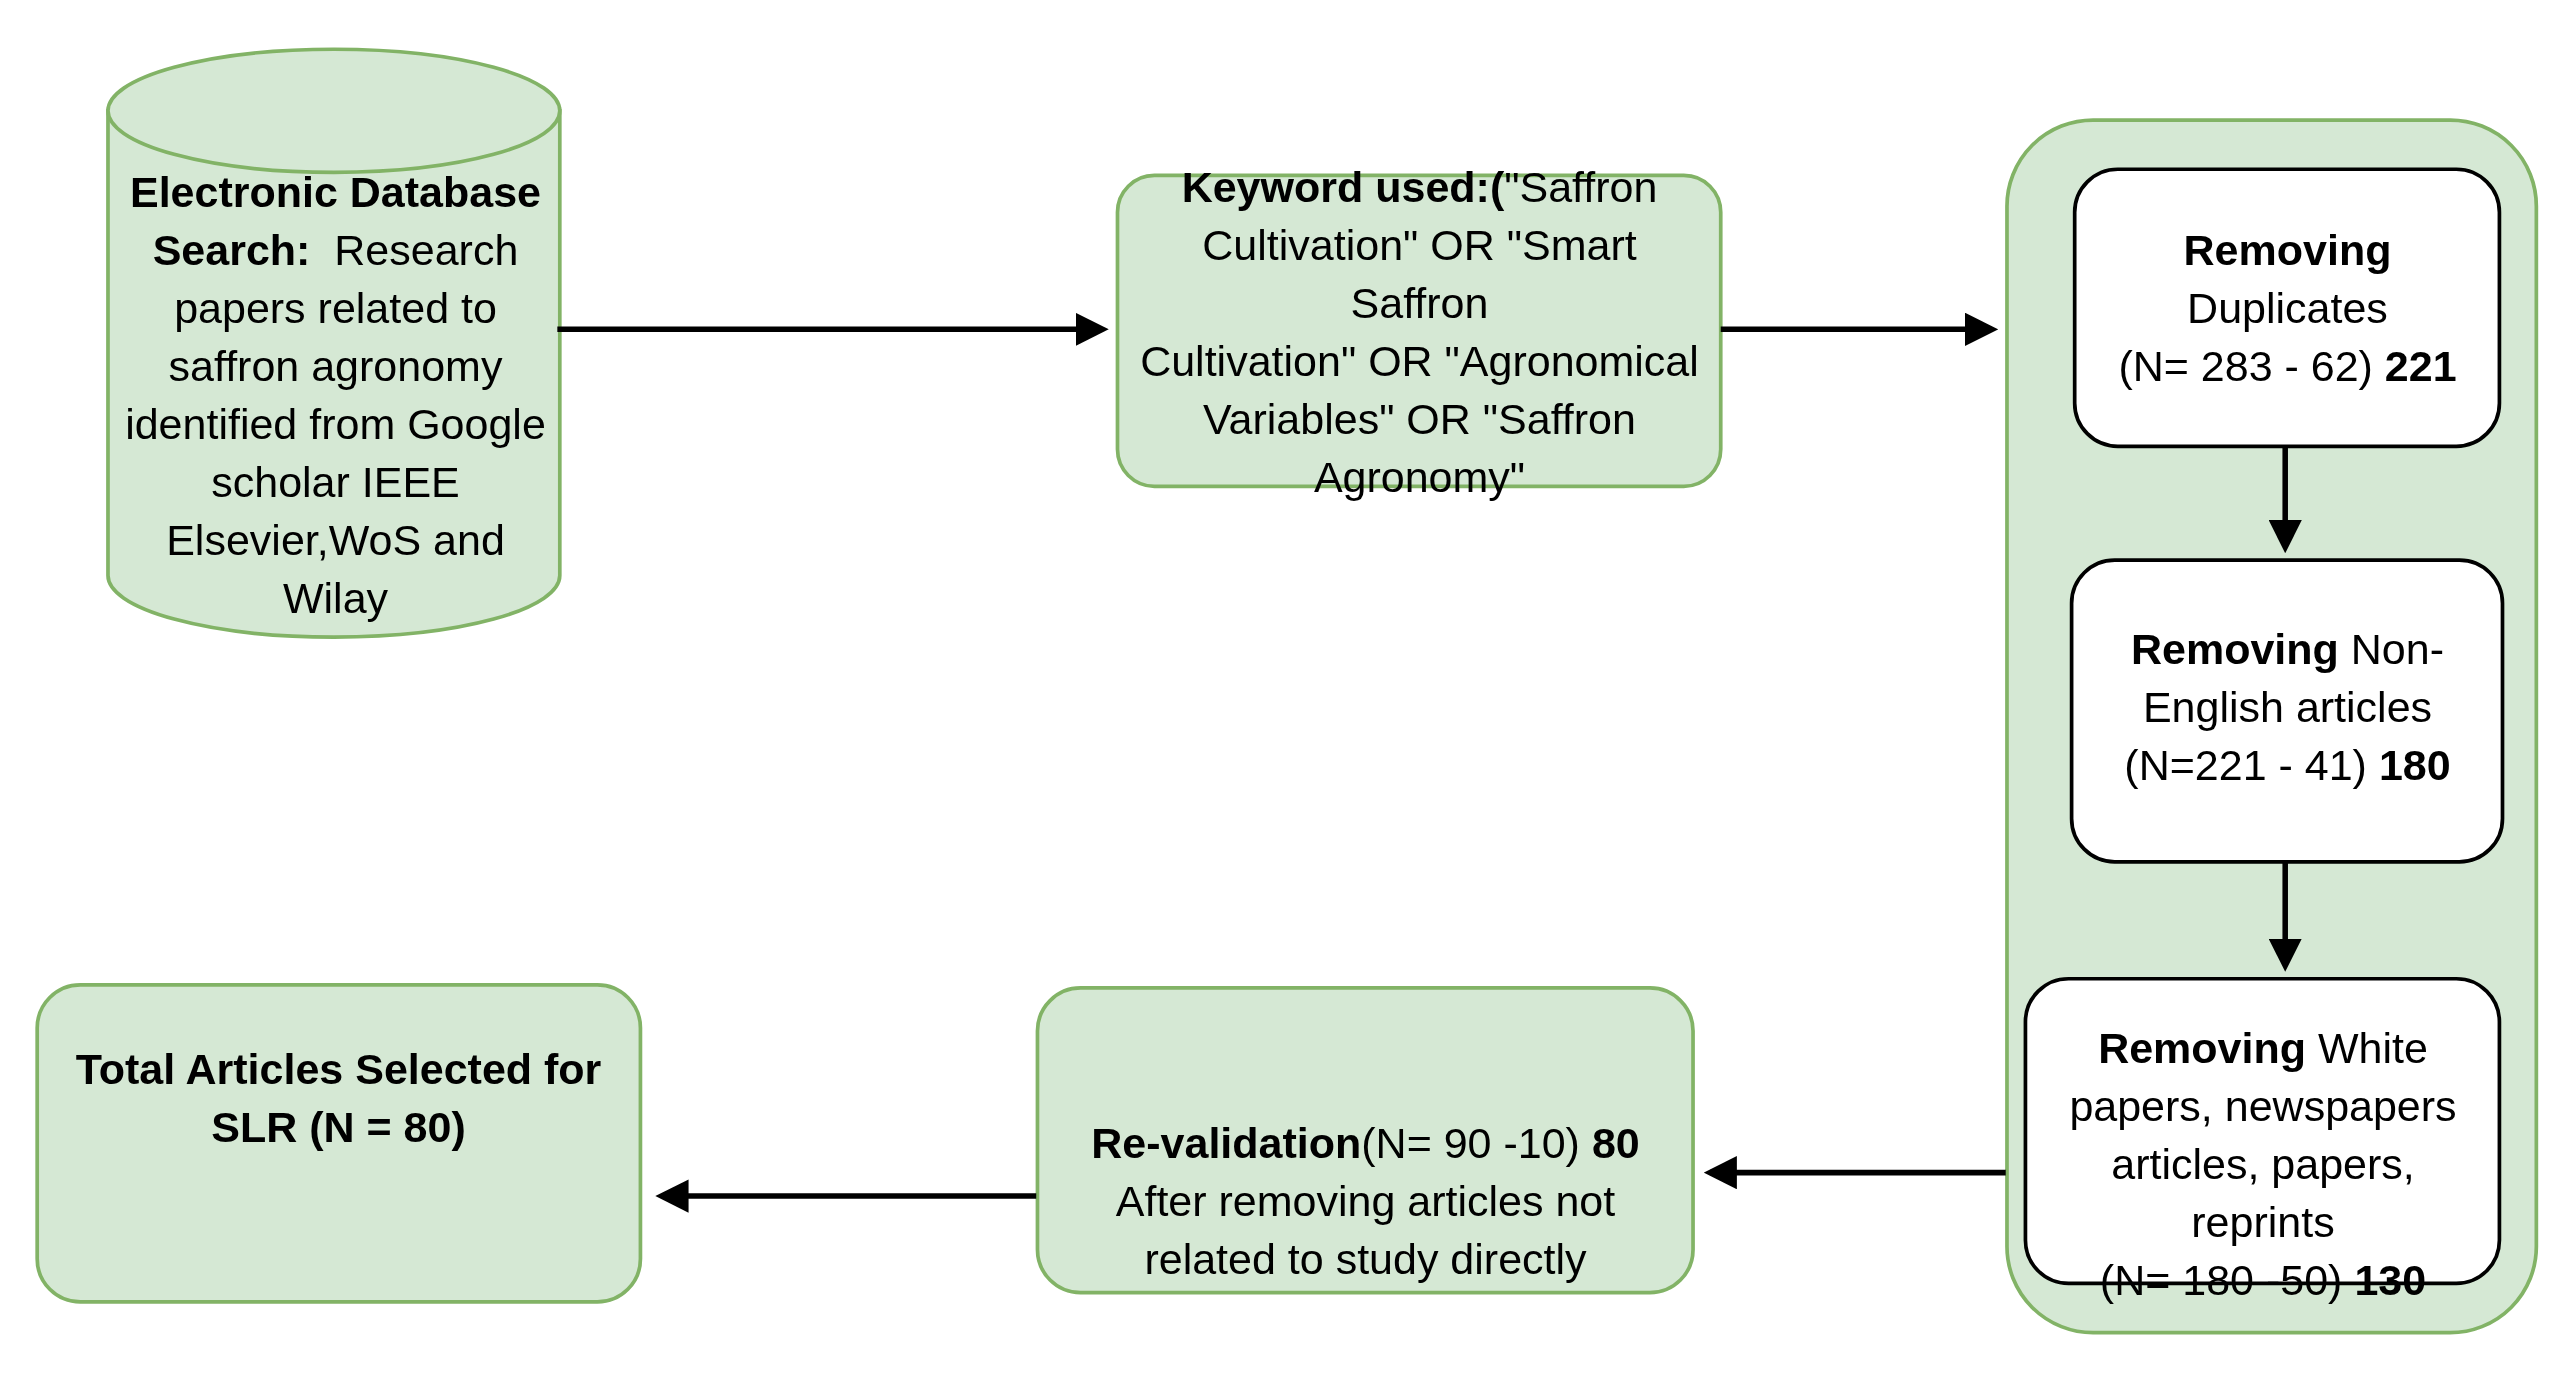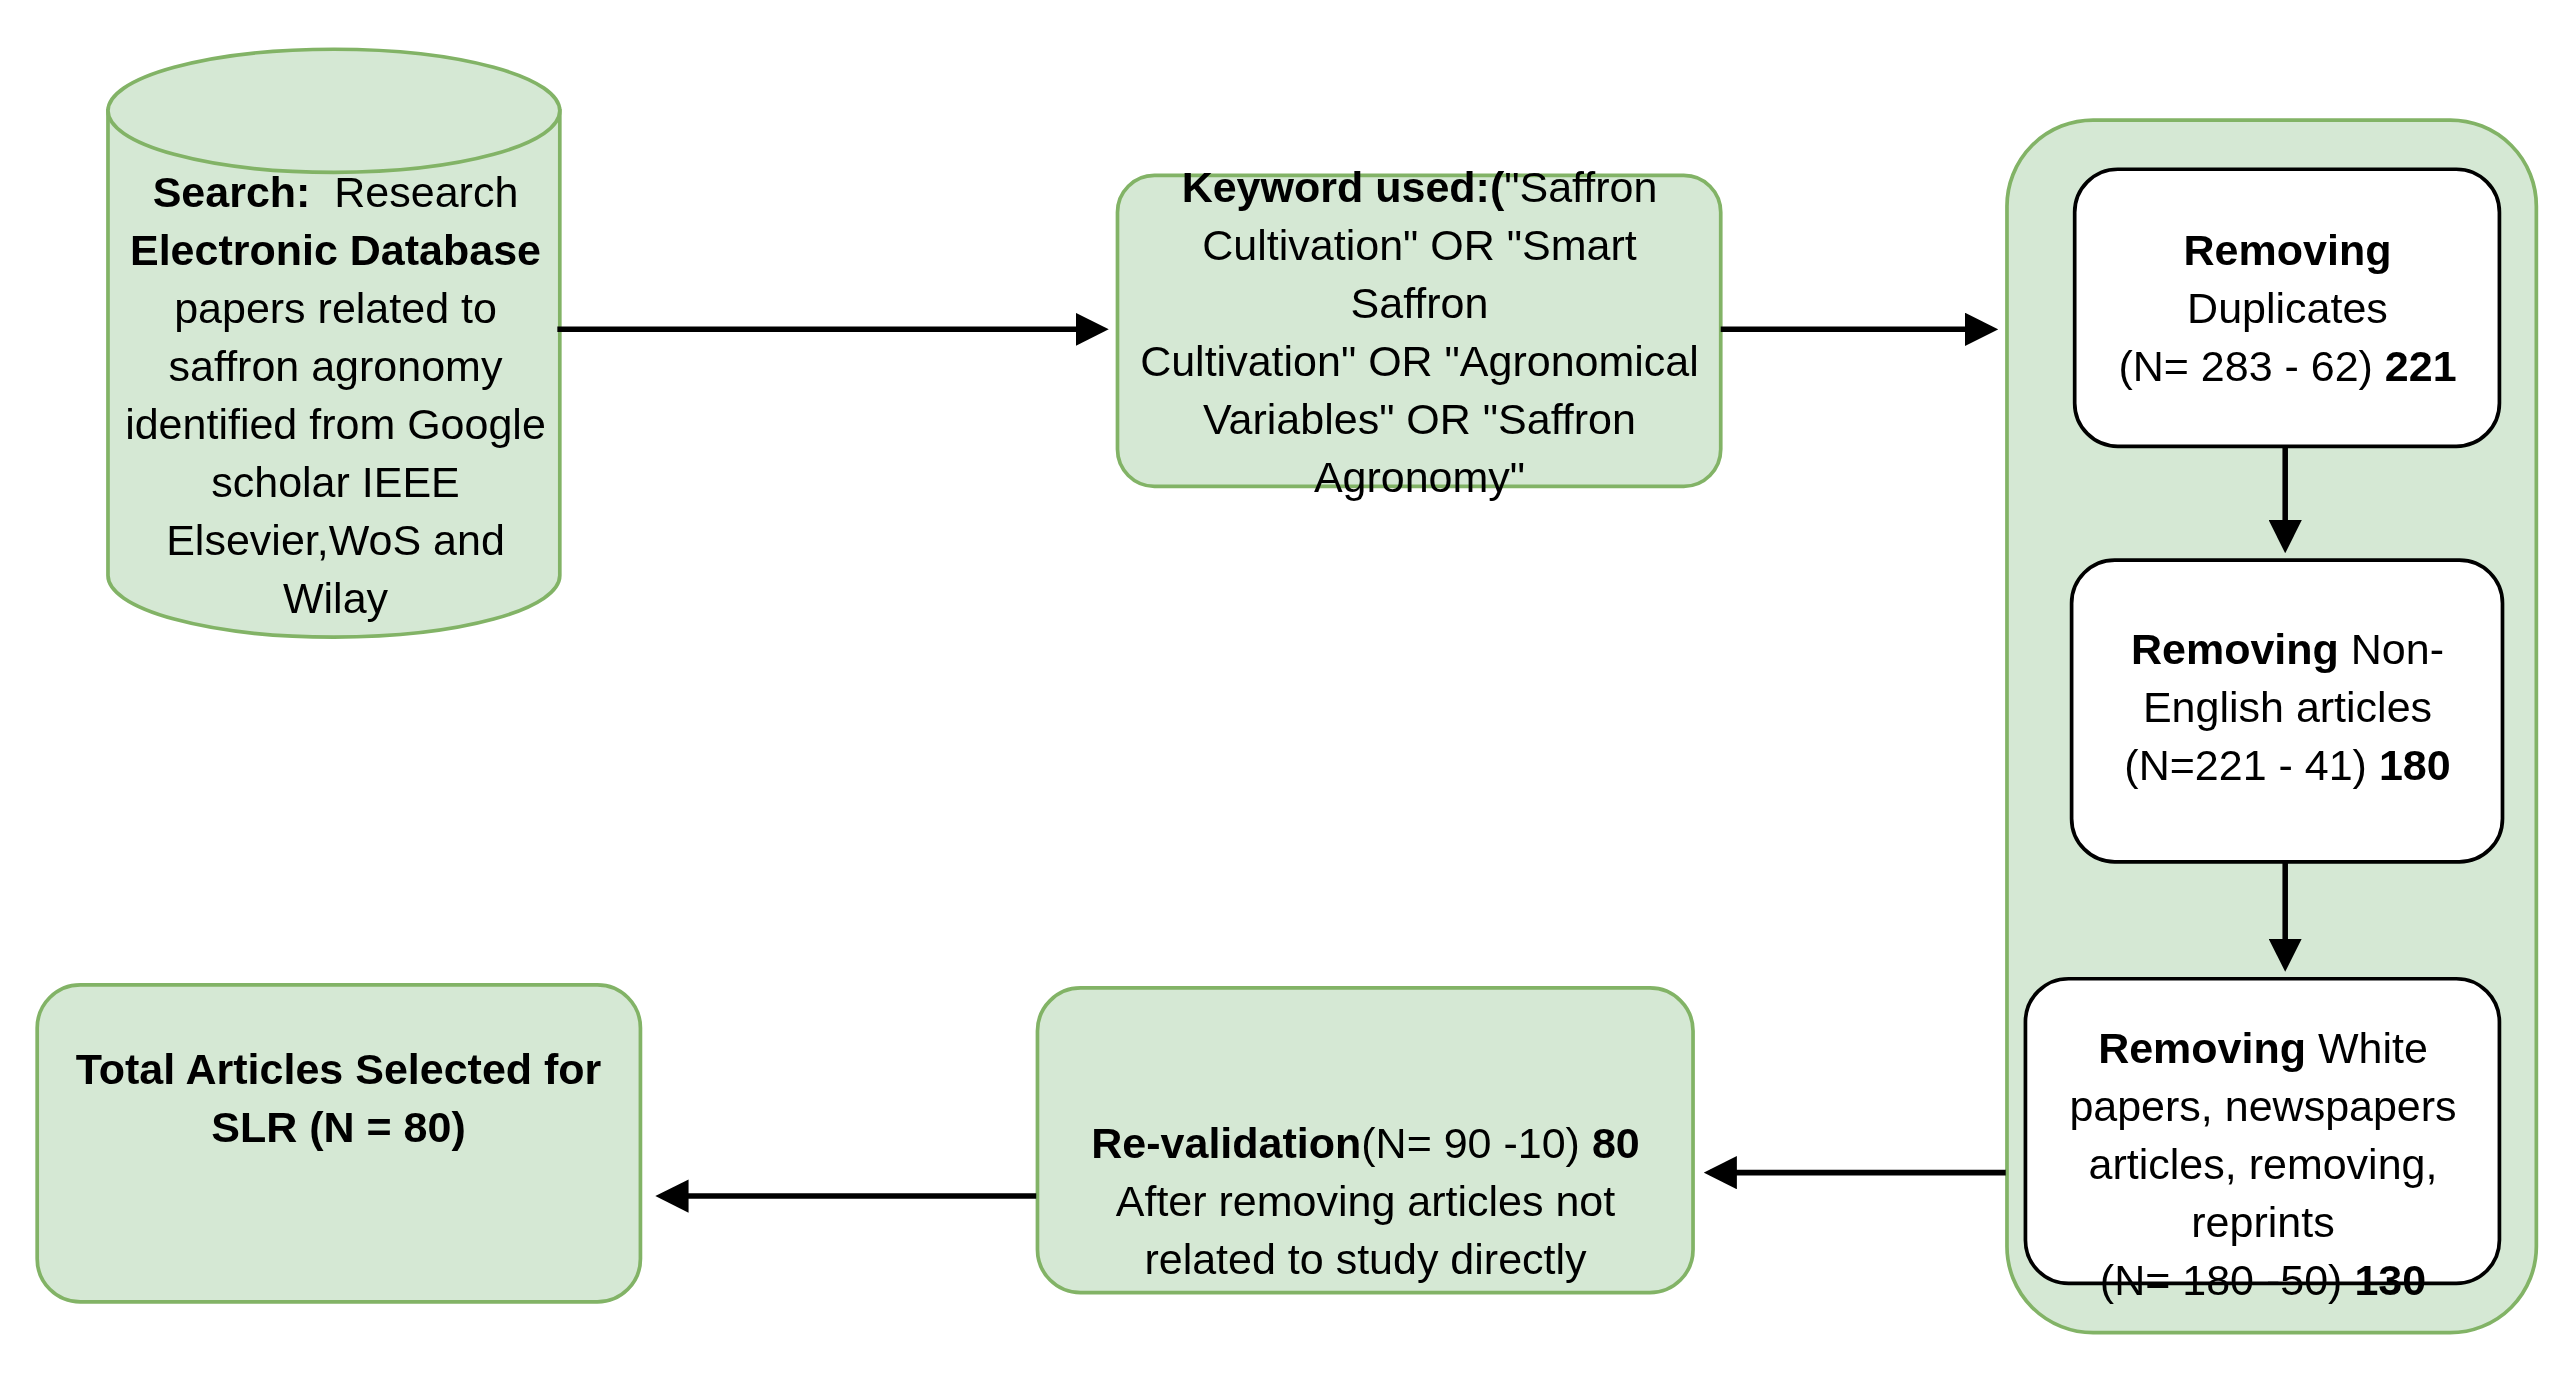--- a/index.html
+++ b/index.html
@@ -57,22 +57,22 @@
 
     <line class="arrow" x1="905" y1="535" x2="1790" y2="535"></line>
     <line class="arrow" x1="2795" y1="535" x2="3235" y2="535"></line>
     <line class="arrow" x1="3712" y1="727" x2="3712" y2="888"></line>
     <line class="arrow" x1="3712" y1="1402" x2="3712" y2="1568"></line>
     <line class="arrow" x1="3258" y1="1905" x2="2778" y2="1905"></line>
     <line class="arrow" x1="1683" y1="1943" x2="1075" y2="1943"></line>
   </svg>
 
   <div class="label top-align" style="left:117px;top:163px;width:437px;height:480px;">
+      <div class="tline"><span class="b">Electronic Database</span></div>
       <div class="tline"><span class="b">Search:</span><span>  Research</span></div>
-      <div class="tline"><span class="b">Electronic Database</span></div>
       <div class="tline"><span>papers related to</span></div>
       <div class="tline"><span>saffron agronomy</span></div>
       <div class="tline"><span>identified from Google</span></div>
       <div class="tline"><span>scholar IEEE</span></div>
       <div class="tline"><span>Elsevier,WoS and</span></div>
       <div class="tline"><span>Wilay</span></div>
     </div>
 
   <div class="label" style="left:1130px;top:179px;width:579px;height:305px;">
       <div class="tline"><span class="b">Keyword used:(</span><span>"Saffron</span></div>
@@ -89,21 +89,21 @@
 
   <div class="label" style="left:2078px;top:559px;width:419px;height:296px;">
       <div class="tline"><span class="b">Removing</span><span> Non-</span></div>
       <div class="tline"><span>English articles</span></div>
       <div class="tline"><span>(N=221 - 41) </span><span class="b">180</span></div>
     </div>
 
   <div class="label" style="left:2032px;top:982px;width:462px;height:364px;">
       <div class="tline"><span class="b">Removing</span><span> White</span></div>
       <div class="tline"><span>papers, newspapers</span></div>
-      <div class="tline"><span>articles, removing,</span></div>
+      <div class="tline"><span>articles, papers,</span></div>
       <div class="tline"><span>reprints</span></div>
       <div class="tline"><span>(N= 180 -50) </span><span class="b">130</span></div>
     </div>
 
   <div class="label" style="left:1047px;top:991px;width:637px;height:340px;margin-top:40px;">
       <div class="tline"><span class="b">Re-validation</span><span>(N= 90 -10) </span><span class="b">80</span></div>
       <div class="tline"><span>After removing articles not</span></div>
       <div class="tline"><span>related to study directly</span></div>
     </div>
 

